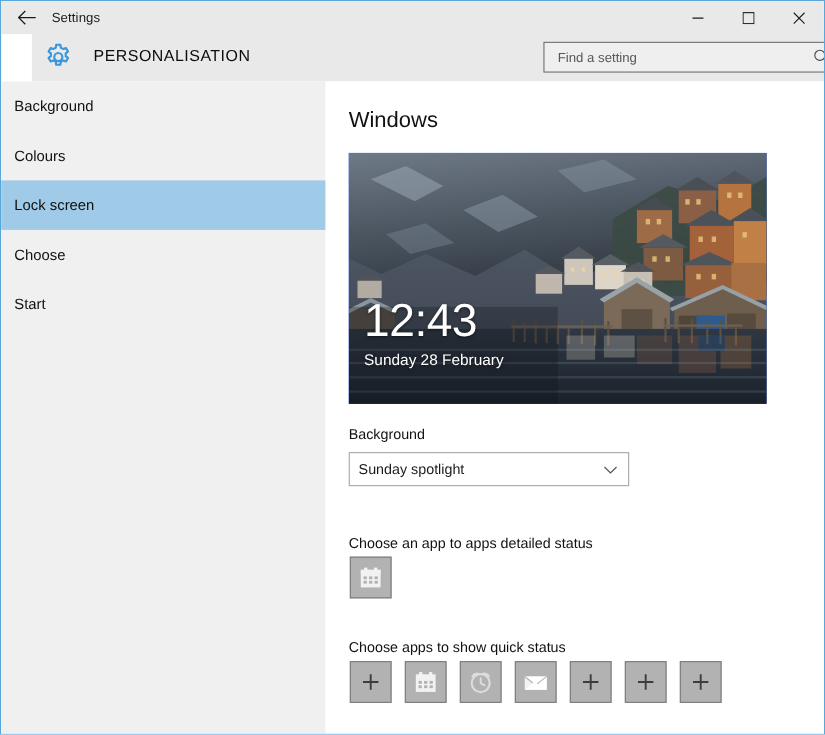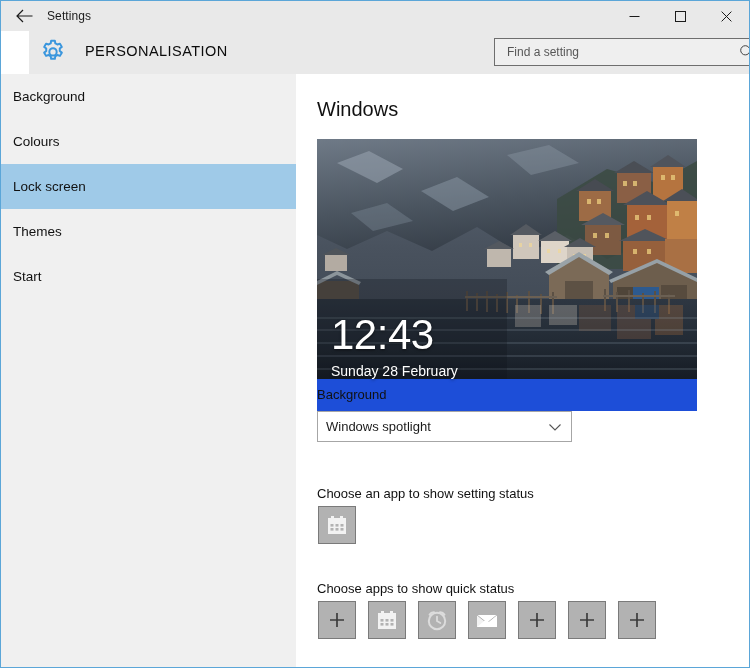--- a/index.html
+++ b/index.html
@@ -153,21 +153,21 @@
     font-weight: normal;
     margin: 0;
   }
 
   
   .preview {
     position: absolute;
     left: 21px;
     top: 65px;
     width: 380px;
-    height: 272px;
+    height: 228px;
     overflow: hidden;
     background: #1d4ed8;
     cursor: pointer;
   }
   .preview-art {
     position: absolute;
     inset: 0;
   }
   .preview-overlay-text {
     position: absolute;
@@ -295,21 +295,21 @@
     <div class="nav-item">
         <span>Background</span>
       </div>
     <div class="nav-item">
         <span>Colours</span>
       </div>
     <div class="nav-item selected">
         <span>Lock screen</span>
       </div>
     <div class="nav-item">
-        <span>Themes</span>
+        <span>Choose</span>
       </div>
     <div class="nav-item">
         <span>Start</span>
       </div>
   </div>
 
   <div class="content">
 
     <h1 class="content-heading">Windows</h1>
 
@@ -455,27 +455,27 @@
 
       <div class="preview-overlay-text">
         <div class="lock-time">12:43</div>
         <div class="lock-date">Sunday 28 February</div>
       </div>
     </div>
 
     <div class="section-label" style="left:21px; top:313px;">Background</div>
 
     <div class="dropdown">
-      <span class="dropdown-value">Windows spotlight</span>
+      <span class="dropdown-value">Sunday spotlight</span>
       <svg class="dropdown-chevron" width="14" height="12" viewBox="0 0 14 12">
         <path d="M1.5 3.5 L7 9 L12.5 3.5" fill="none" stroke="#555" stroke-width="1.1"></path>
       </svg>
     </div>
 
-    <div class="section-label" style="left:21px; top:412px;">Choose an app to show setting status</div>
+    <div class="section-label" style="left:21px; top:412px;">Choose an app to apps detailed status</div>
   </div>
 
   <div class="tile-row" id="detailed-status-row">
     <div class="tile">
       <svg width="22" height="22" viewBox="0 0 22 22">
         <rect x="2" y="4" width="18" height="16" fill="#f2f2f2"></rect>
         <rect x="2" y="4" width="18" height="4" fill="#f2f2f2"></rect>
         <rect x="5" y="2" width="3" height="4" fill="#f2f2f2"></rect>
         <rect x="14" y="2" width="3" height="4" fill="#f2f2f2"></rect>
         <g fill="#b2b2b2">

